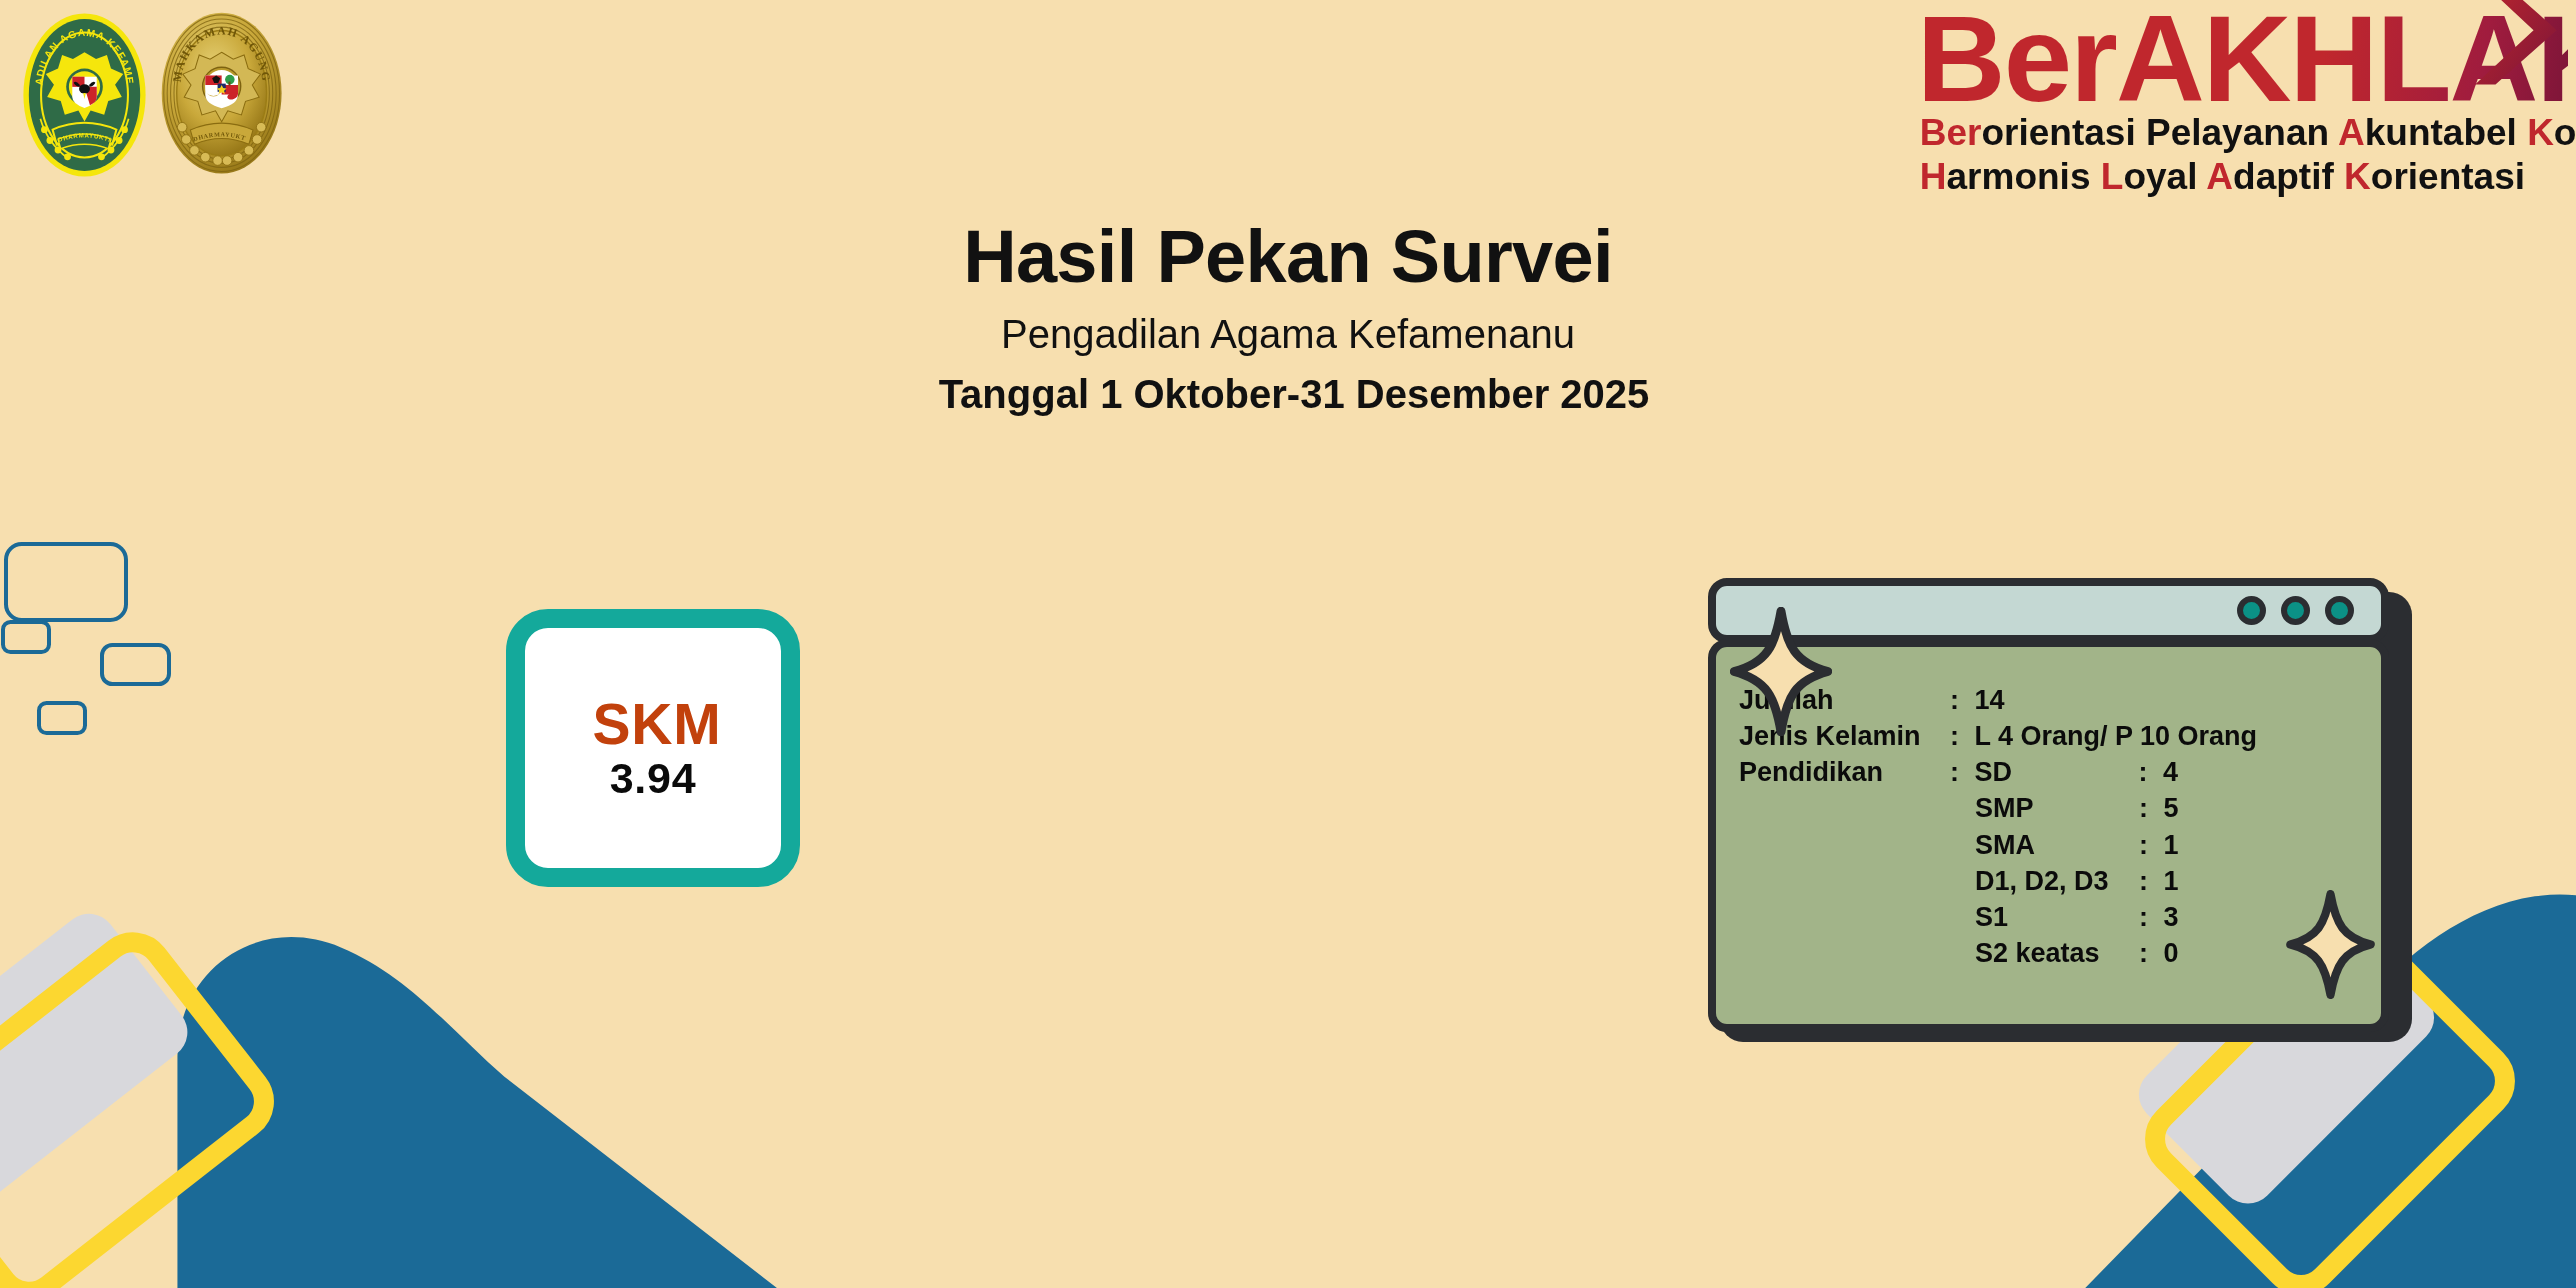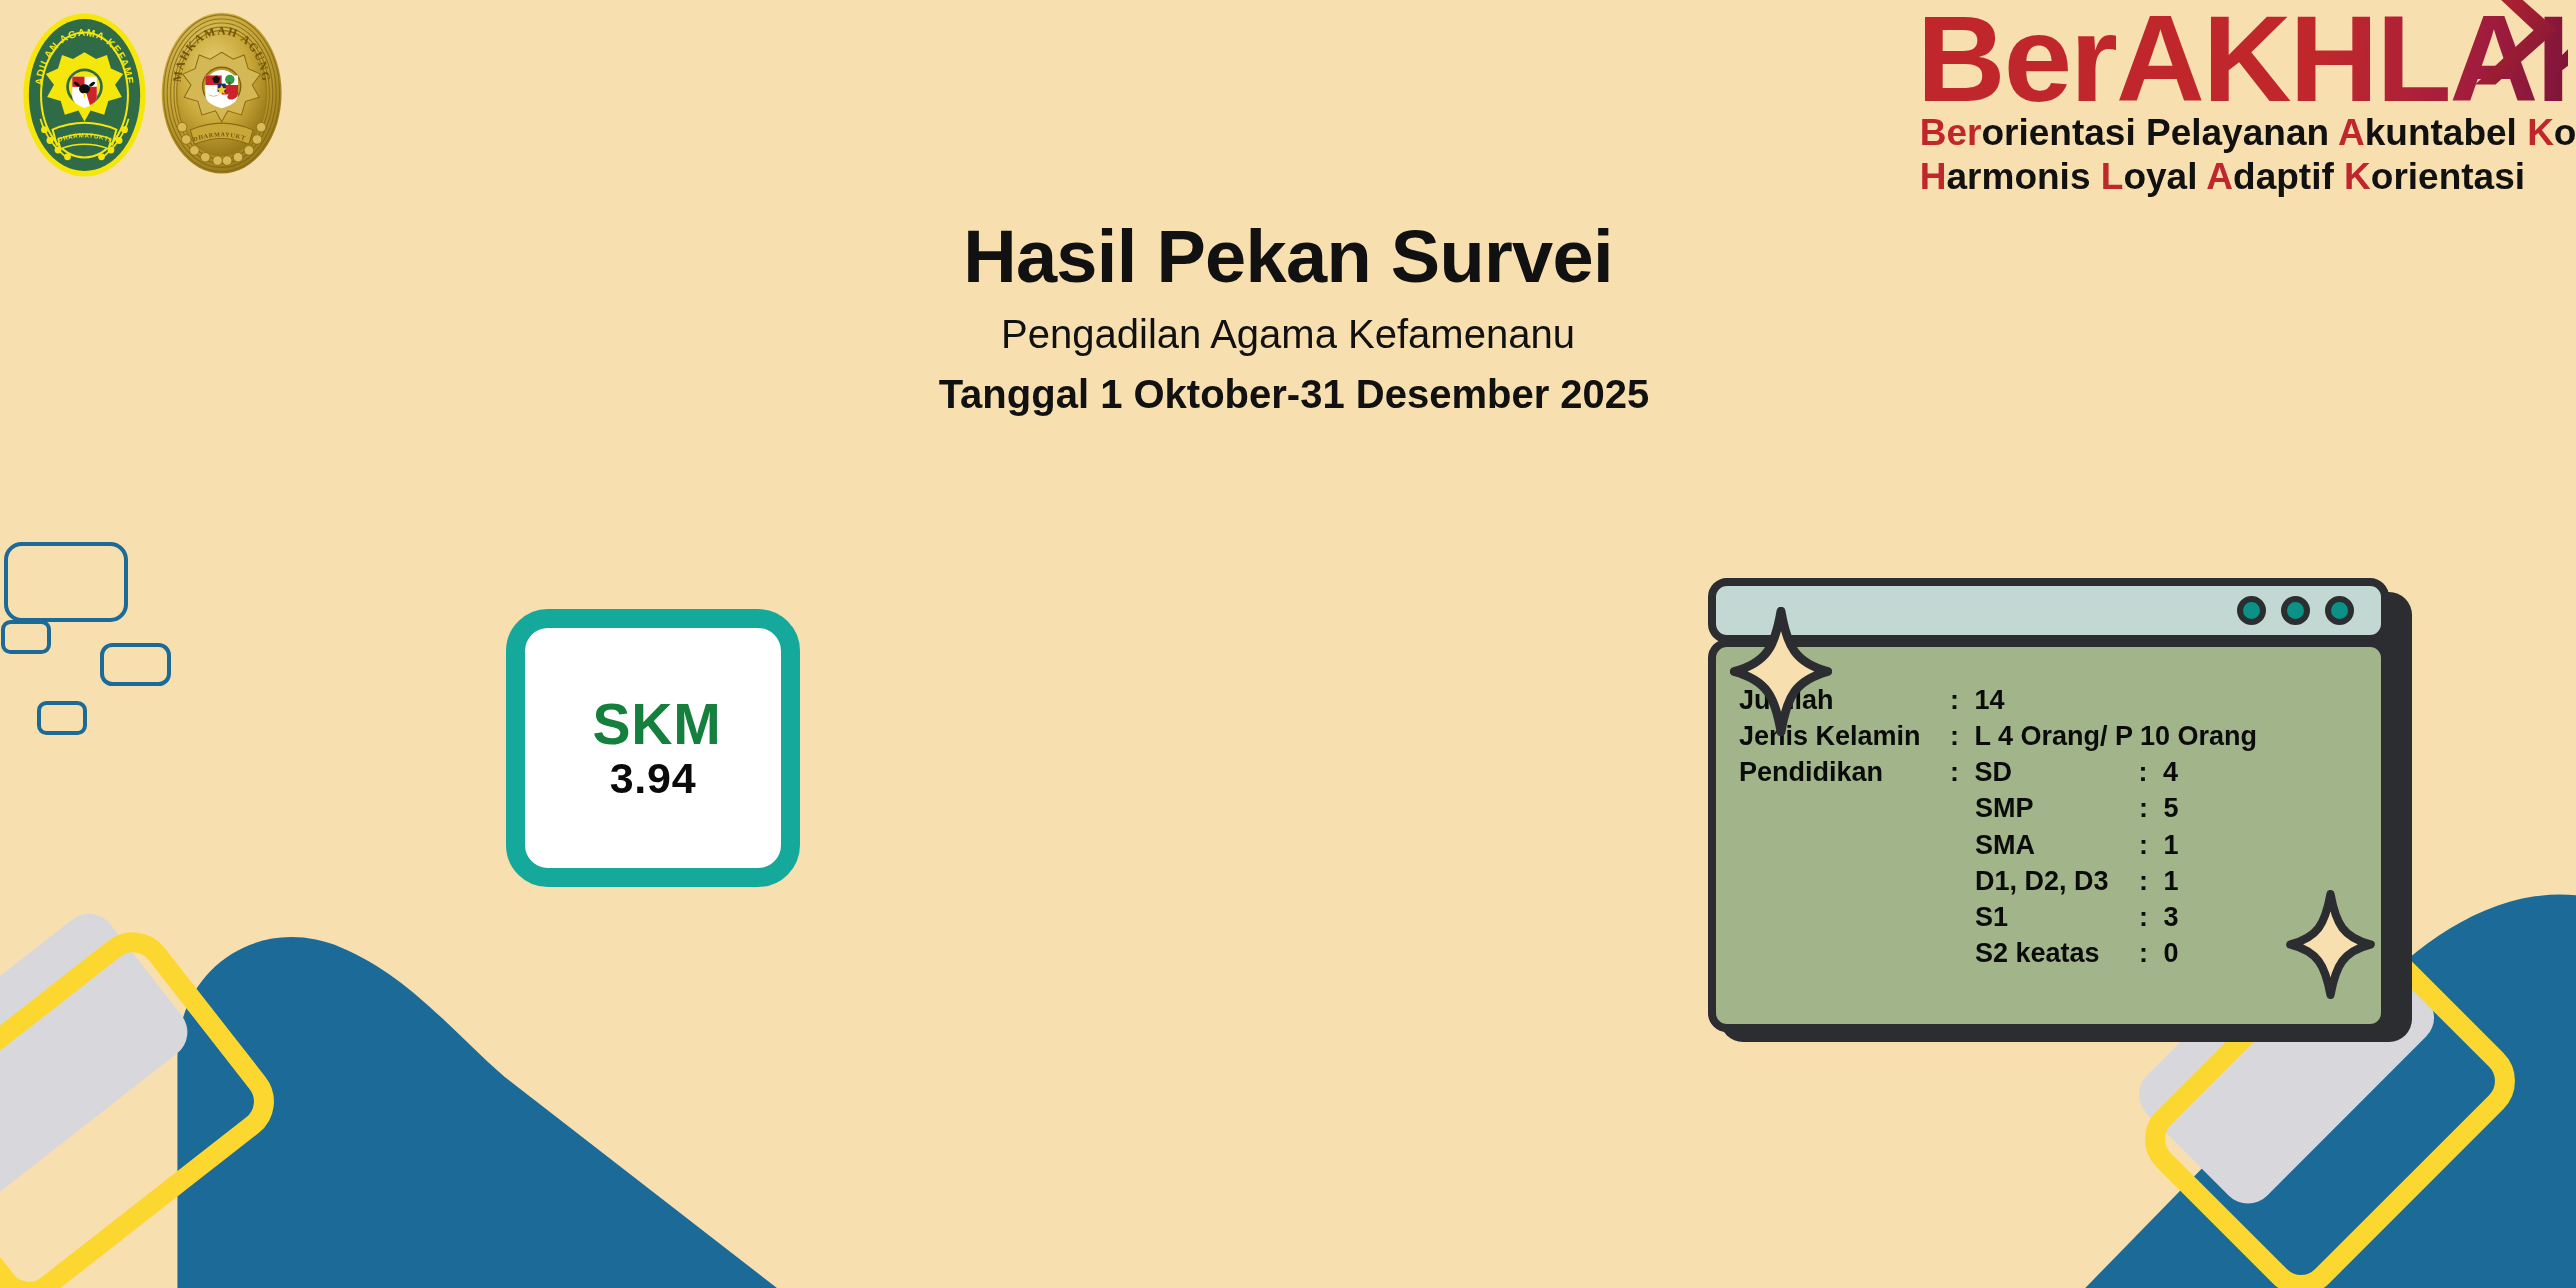--- a/index.html
+++ b/index.html
@@ -71,21 +71,21 @@
   
   .cards{position:absolute;left:506px;top:609px;z-index:15;display:flex;gap:68px;}
   .card{
     width:294px;height:278px;
     background:#ffffff;
     border:19px solid #14a99b;
     border-radius:42px;
     box-sizing:border-box;
     display:flex;flex-direction:column;align-items:center;justify-content:center;
   }
-  .card-label{font-size:57px;font-weight:bold;color:#15803d;line-height:1.06;letter-spacing:0.7px;margin-left:8px;}
+  .card-label{font-size:57px;font-weight:bold;color:#c2410c;line-height:1.06;letter-spacing:0.7px;margin-left:8px;}
   .card-value{font-size:43px;font-weight:bold;color:#0a0a0a;line-height:1.12;letter-spacing:0.7px;}
 
   
   .winwrap{position:absolute;left:1708px;top:578px;width:702px;z-index:15;}
   .win-shadow{
     position:absolute;left:12.3px;top:13.6px;width:692px;height:450px;
     background:#2b2d31;border-radius:23px;z-index:0;
   }
   .win-titlebar{
     position:relative;z-index:2;

